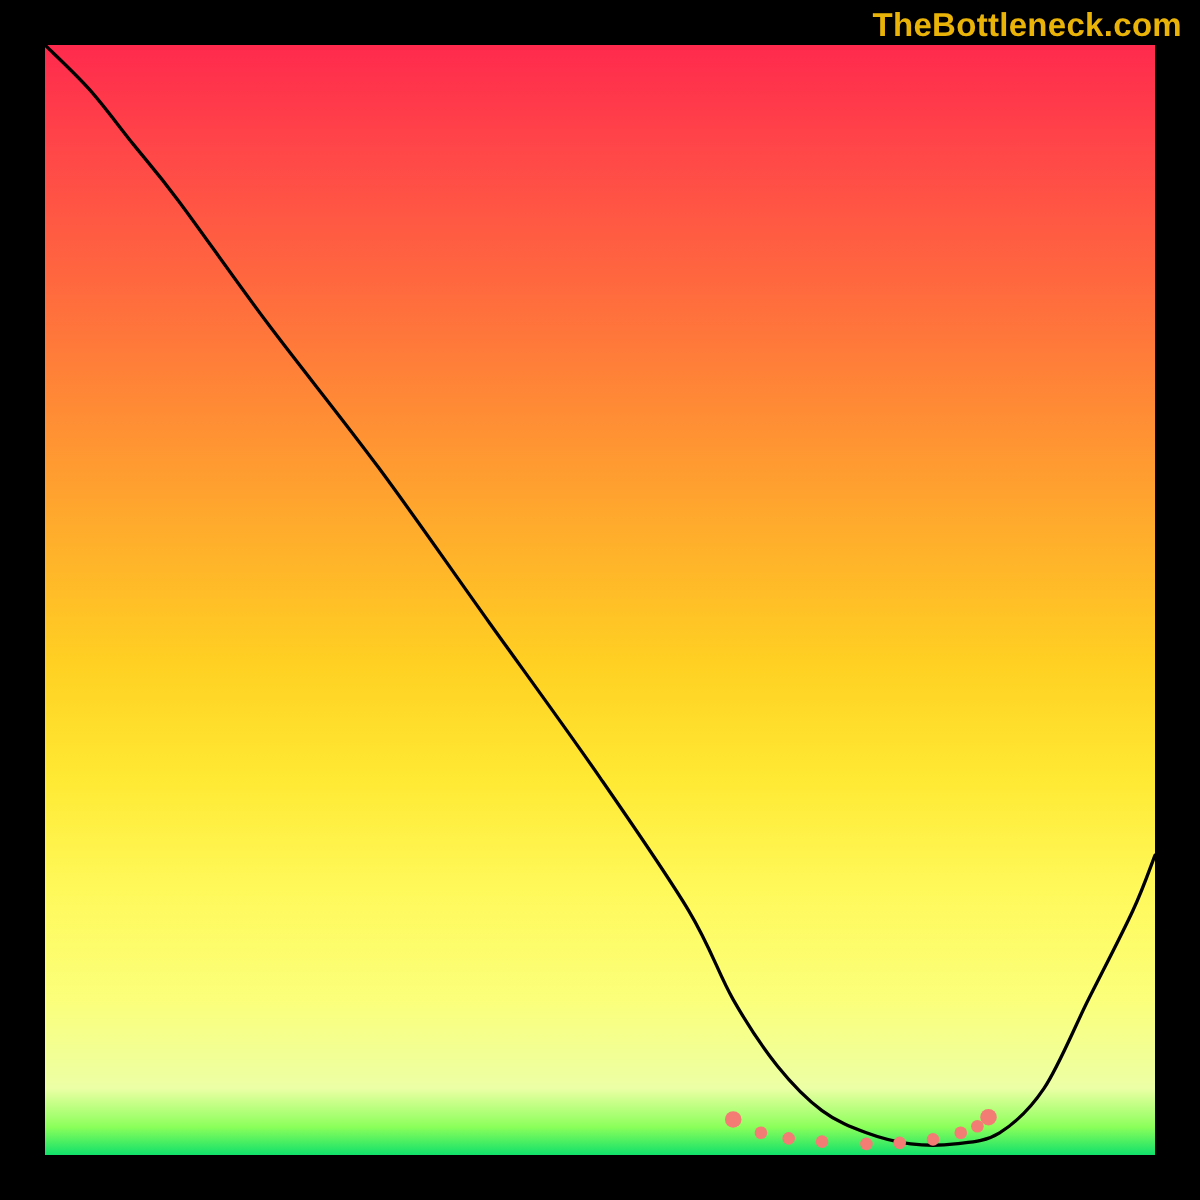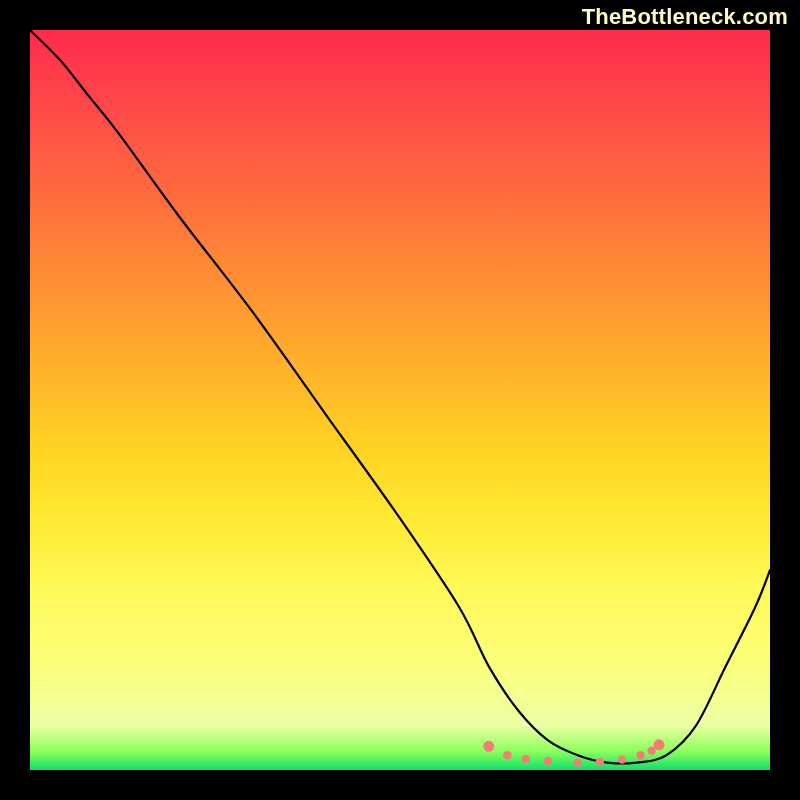--- a/index.html
+++ b/index.html
@@ -4,21 +4,21 @@
 <style>
   * { margin: 0; padding: 0; box-sizing: border-box; }
   html, body { width: 800px; height: 800px; overflow: hidden; background: #000; }
   .frame { position: relative; width: 800px; height: 800px; background: #000; }
   .watermark {
     position: absolute;
     top: 4px; right: 12px;
     font-family: Arial, Helvetica, sans-serif;
     font-size: 22px;
     font-weight: 600;
-    color: #fef9c3;
+    color: #eab308;
     letter-spacing: 0.2px;
   }
   .plot {
     position: absolute;
     left: 30px; top: 30px;
     width: 740px; height: 740px;
     overflow: hidden;
   }
   .gradient {
     position: absolute; inset: 0;

